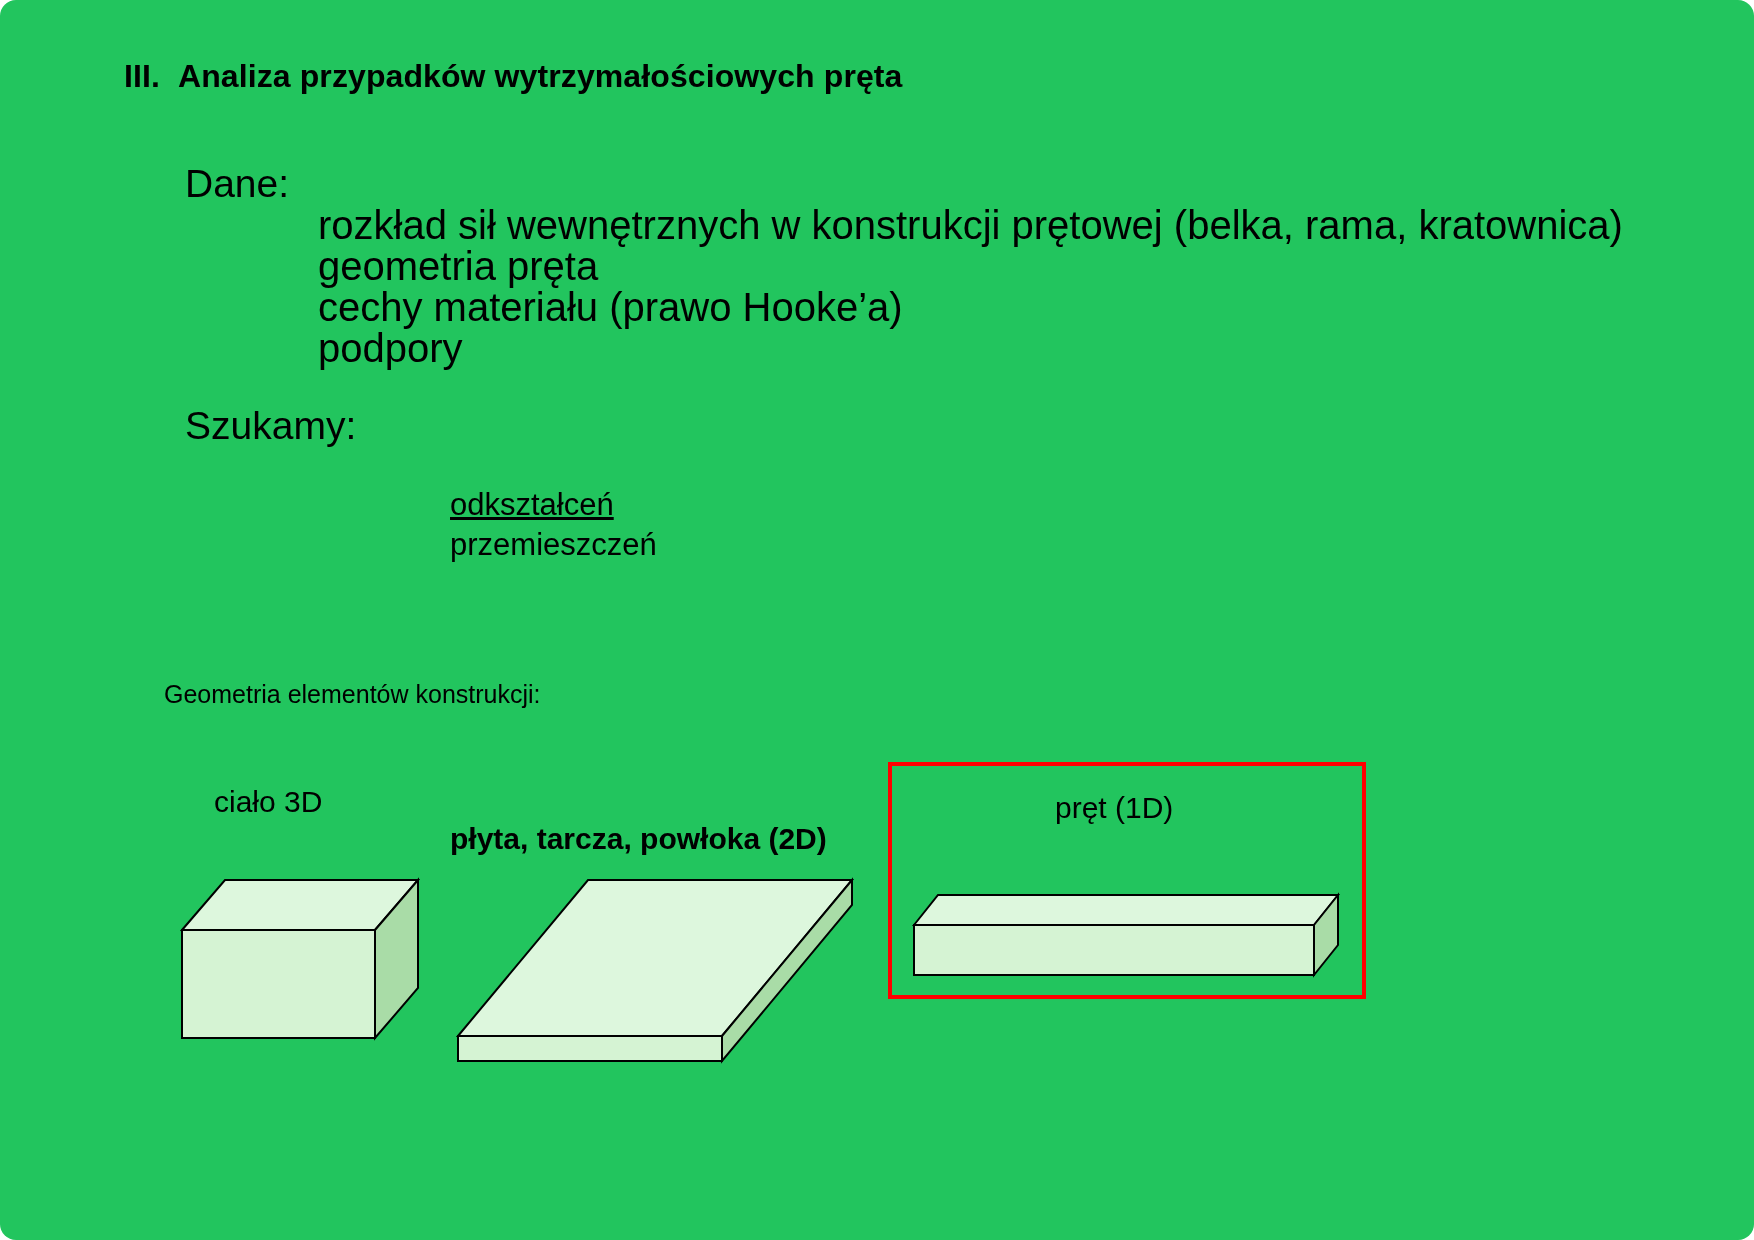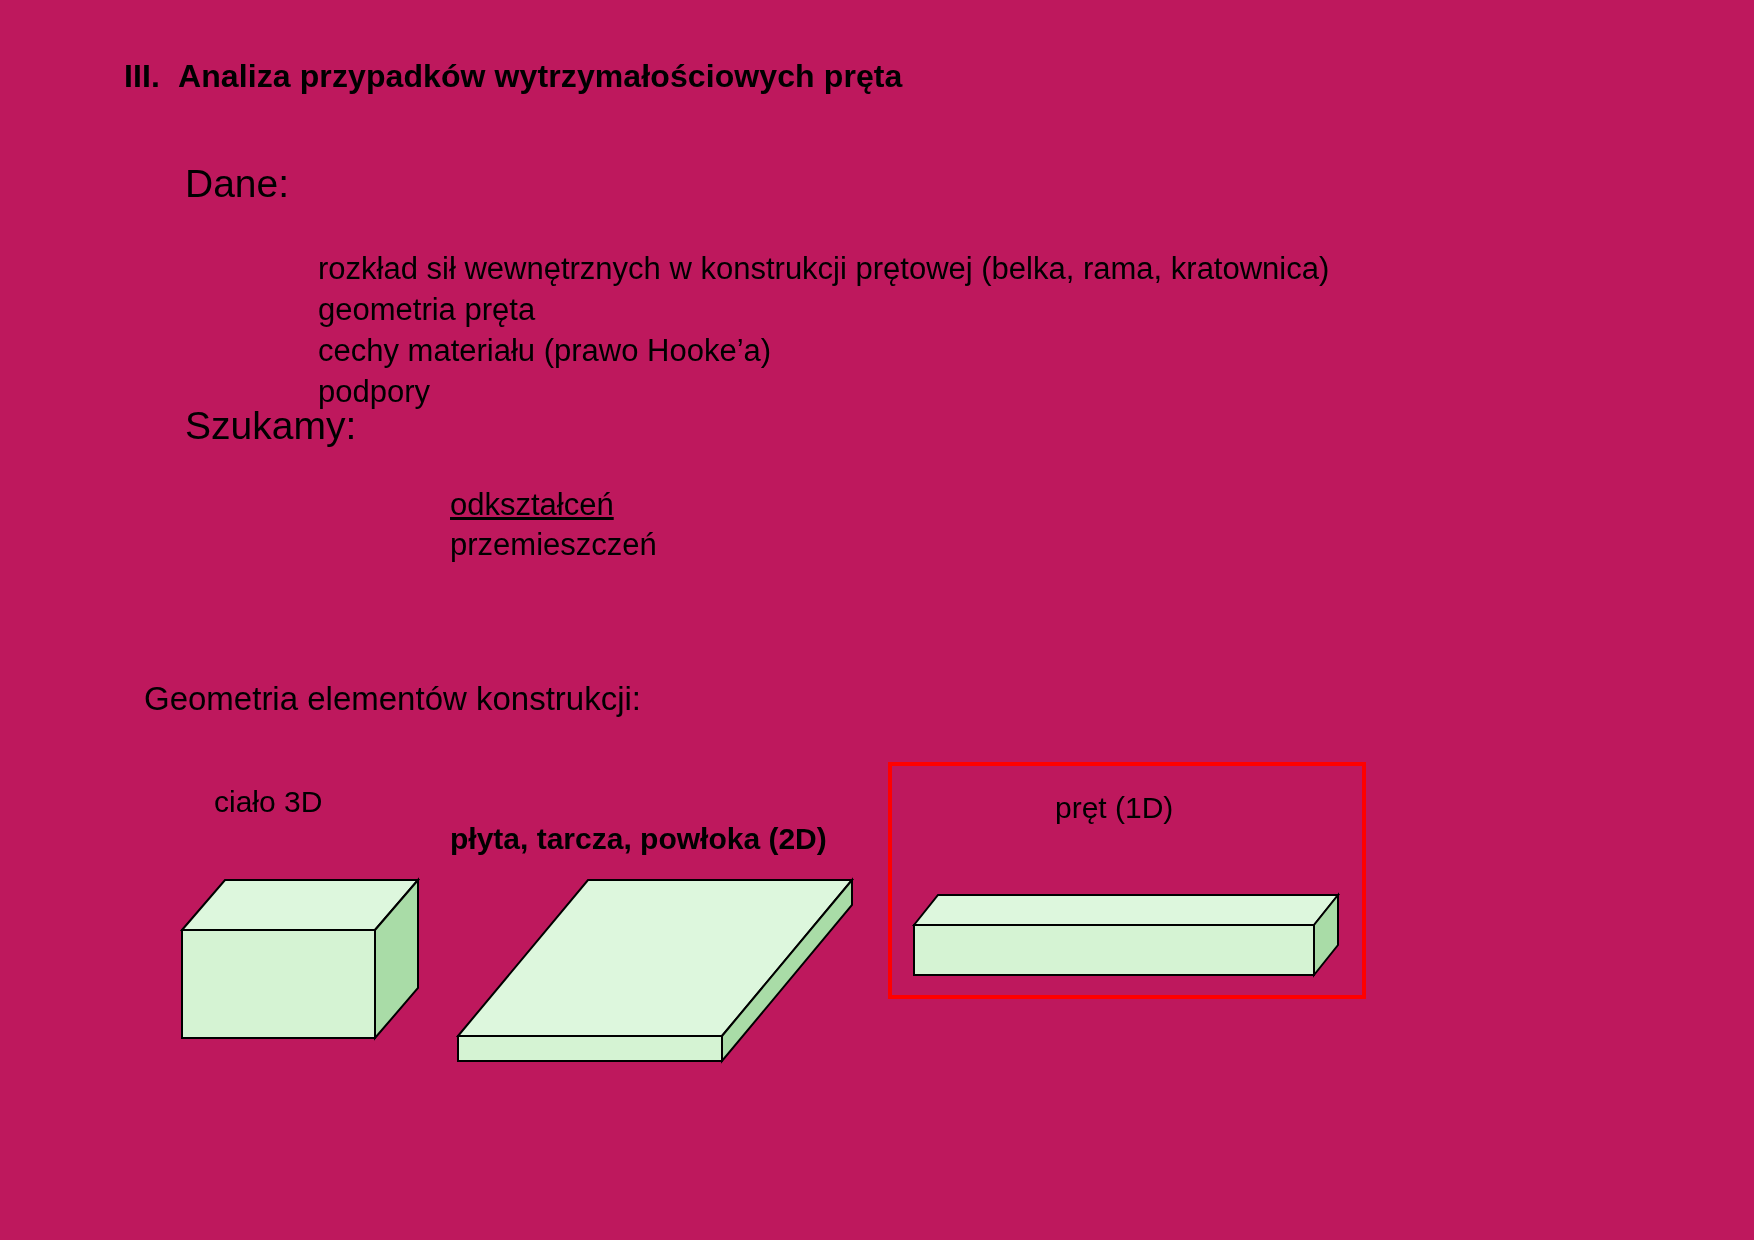--- a/index.html
+++ b/index.html
@@ -11,21 +11,22 @@
     width: 1754px;
     height: 1240px;
     position: relative;
     font-family: "Liberation Sans", sans-serif;
     color: #000000;
     overflow: hidden;
   }
   .slide {
     position: absolute;
     inset: 0;
-    background: #be185d;
+    background: #22c55e;
+    border-radius: 16px;
   }
 
   
   .title {
     position: absolute;
     left: 124px;
     top: 58px;
     font-size: 32px;
     font-weight: bold;
     letter-spacing: 0.1px;
@@ -34,39 +35,38 @@
   .title .numeral { margin-right: 18px; }
 
   
   .block { position: absolute; }
   .lvl1 {
     font-size: 39px;
     line-height: 41px;
     white-space: nowrap;
   }
   .lvl2 {
-    font-size: 31px;
+    font-size: 40px;
     line-height: 41px;
     white-space: nowrap;
-    margin-top: 43px;
   }
   .lvl3 {
     font-size: 31px;
     line-height: 41px;
     white-space: nowrap;
   }
 
   #dane-label   { left: 185px; top: 163px; }
   #dane-items   { left: 318px; top: 205px; }
   #szukamy-label{ left: 185px; top: 405px; }
   #szukamy-i1   { left: 318px; top: 448px; }
   #szukamy-i2   { left: 450px; top: 484px; text-decoration: underline; }
   #szukamy-i3   { left: 450px; top: 524px; }
 
-  #geometria    { left: 144px; top: 680px; font-size: 33px; }
+  #geometria    { left: 164px; top: 680px; font-size: 25px; }
 
   
   .figures {
     position: absolute;
     left: 0;
     top: 745px;
     width: 1754px;
     height: 330px;
     padding-left: 48px;
   }

